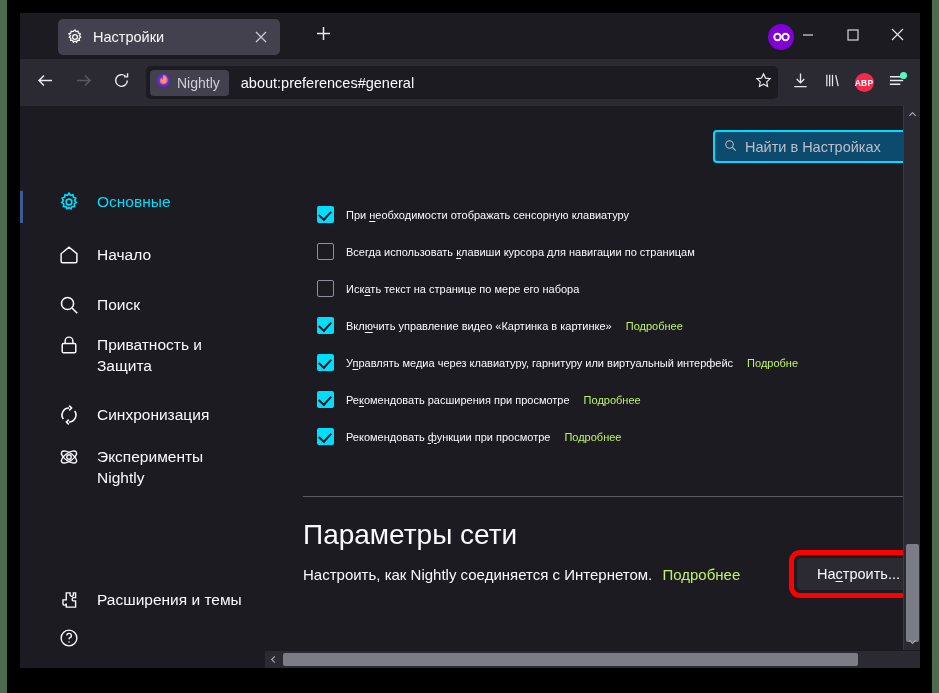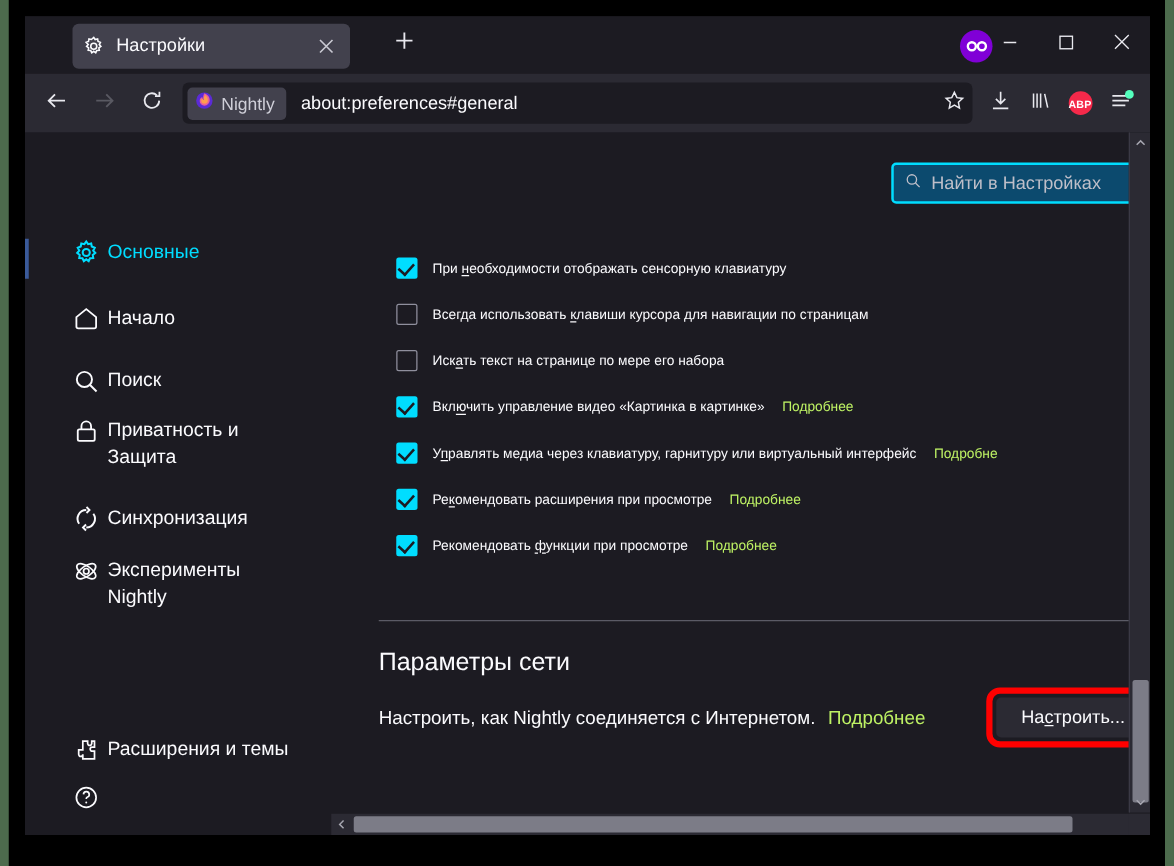--- a/index.html
+++ b/index.html
@@ -106,21 +106,21 @@
   }
   #leftmark {
     position: absolute; left: 0; top: 85px; width: 3px; height: 32px;
     background: #3a5a9a;
   }
 
   
   #sidebar { position: absolute; left: 0; top: 0; width: 245px; height: 541px; }
   .navitem {
     position: absolute; left: 38px; display: flex; align-items: flex-start;
-    gap: 6px; color: #fbfbfe; font-size: 15.5px; line-height: 21px;
+    gap: 17px; color: #fbfbfe; font-size: 15.5px; line-height: 21px;
   }
   .navitem .ico { width: 22px; height: 22px; flex: none; margin-top: 0px; }
   .navitem.sel { color: #00ddff; }
   .navlabel { white-space: pre-line; }
 
   
   #main { position: absolute; left: 245px; top: 0; width: 655px; height: 541px; }
   #searchwrap { position: absolute; left: 448px; top: 24px; width: 215px; height: 33px; }
   #searchbox {
     width: 100%; height: 100%;
@@ -143,21 +143,21 @@
     content: ""; position: absolute; left: 4px; top: 2px;
     width: 6px; height: 10px; border: solid #1c1b22;
     border-width: 0 2px 2px 0; transform: rotate(42deg);
   }
   .lnk { color: #bef264; margin-left: 14px; }
   .ul { text-decoration: underline; text-underline-offset: 2px; }
 
   #divider { position: absolute; left: 38px; top: 390px; width: 615px; height: 1px; background: #5b5b66; }
   #sectitle {
     position: absolute; left: 38px; top: 413px;
-    font-size: 20px; color: #fbfbfe; font-weight: 400;
+    font-size: 28px; color: #fbfbfe; font-weight: 400;
   }
   #secdesc {
     position: absolute; left: 38px; top: 460px;
     font-size: 15px; color: #fbfbfe; white-space: nowrap;
   }
   #cfgbtn {
     position: absolute; left: 532px; top: 452px;
     width: 123px; height: 32px; background: #2b2a33; border-radius: 4px;
     color: #fbfbfe; font-size: 14.5px;
     display: flex; align-items: center; justify-content: center;

